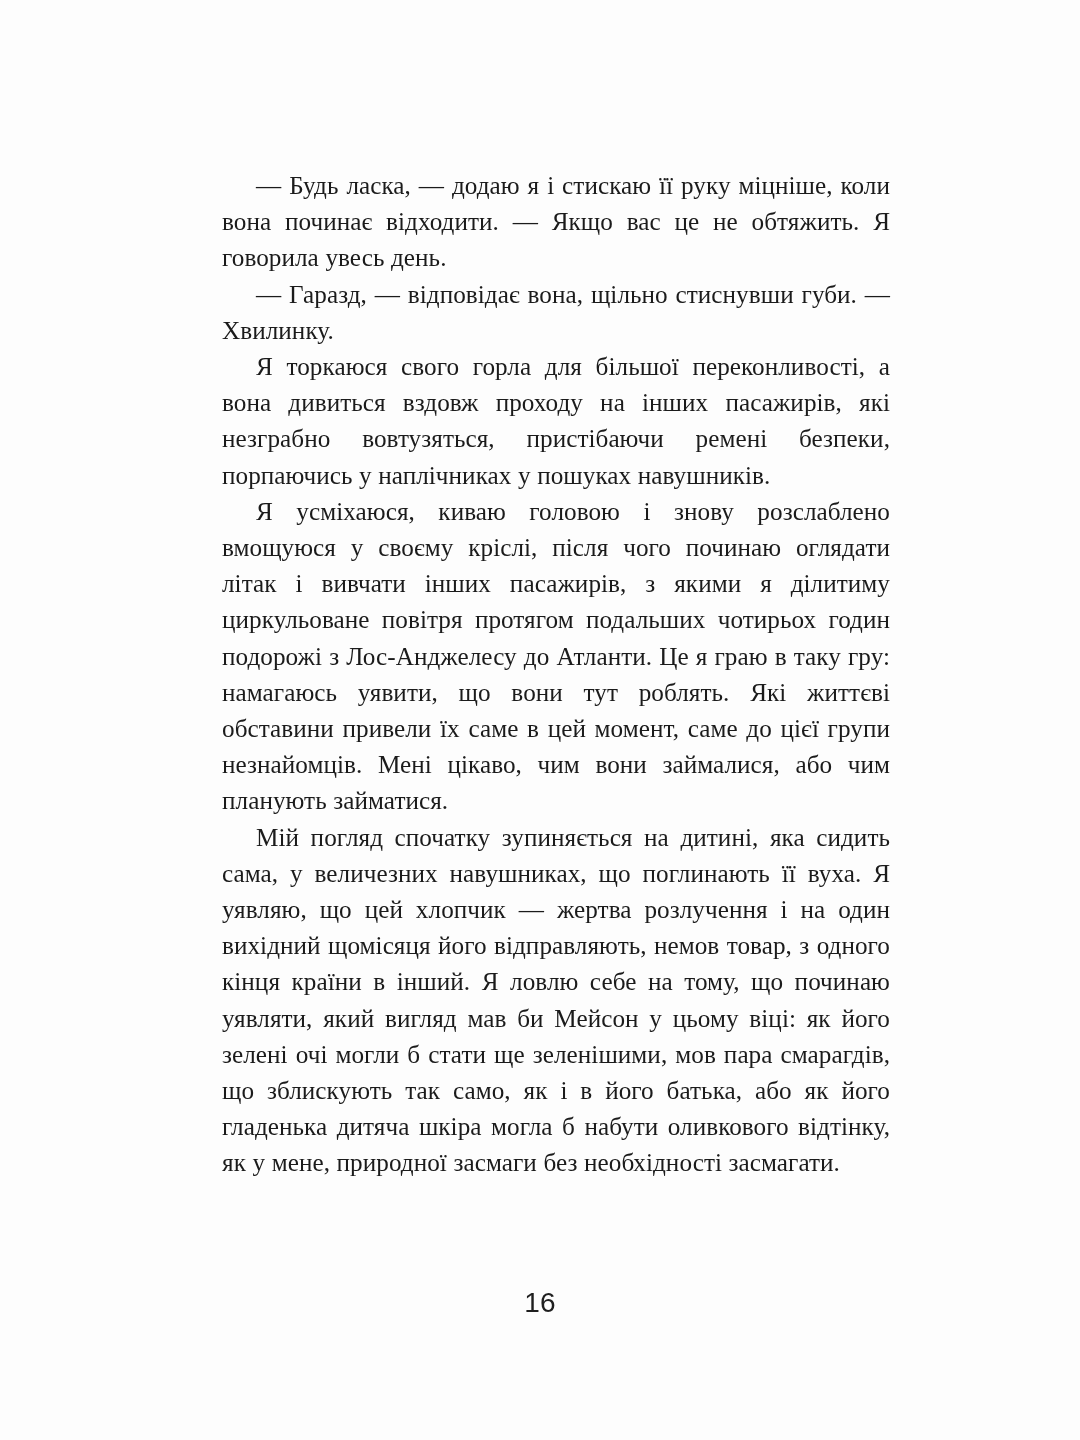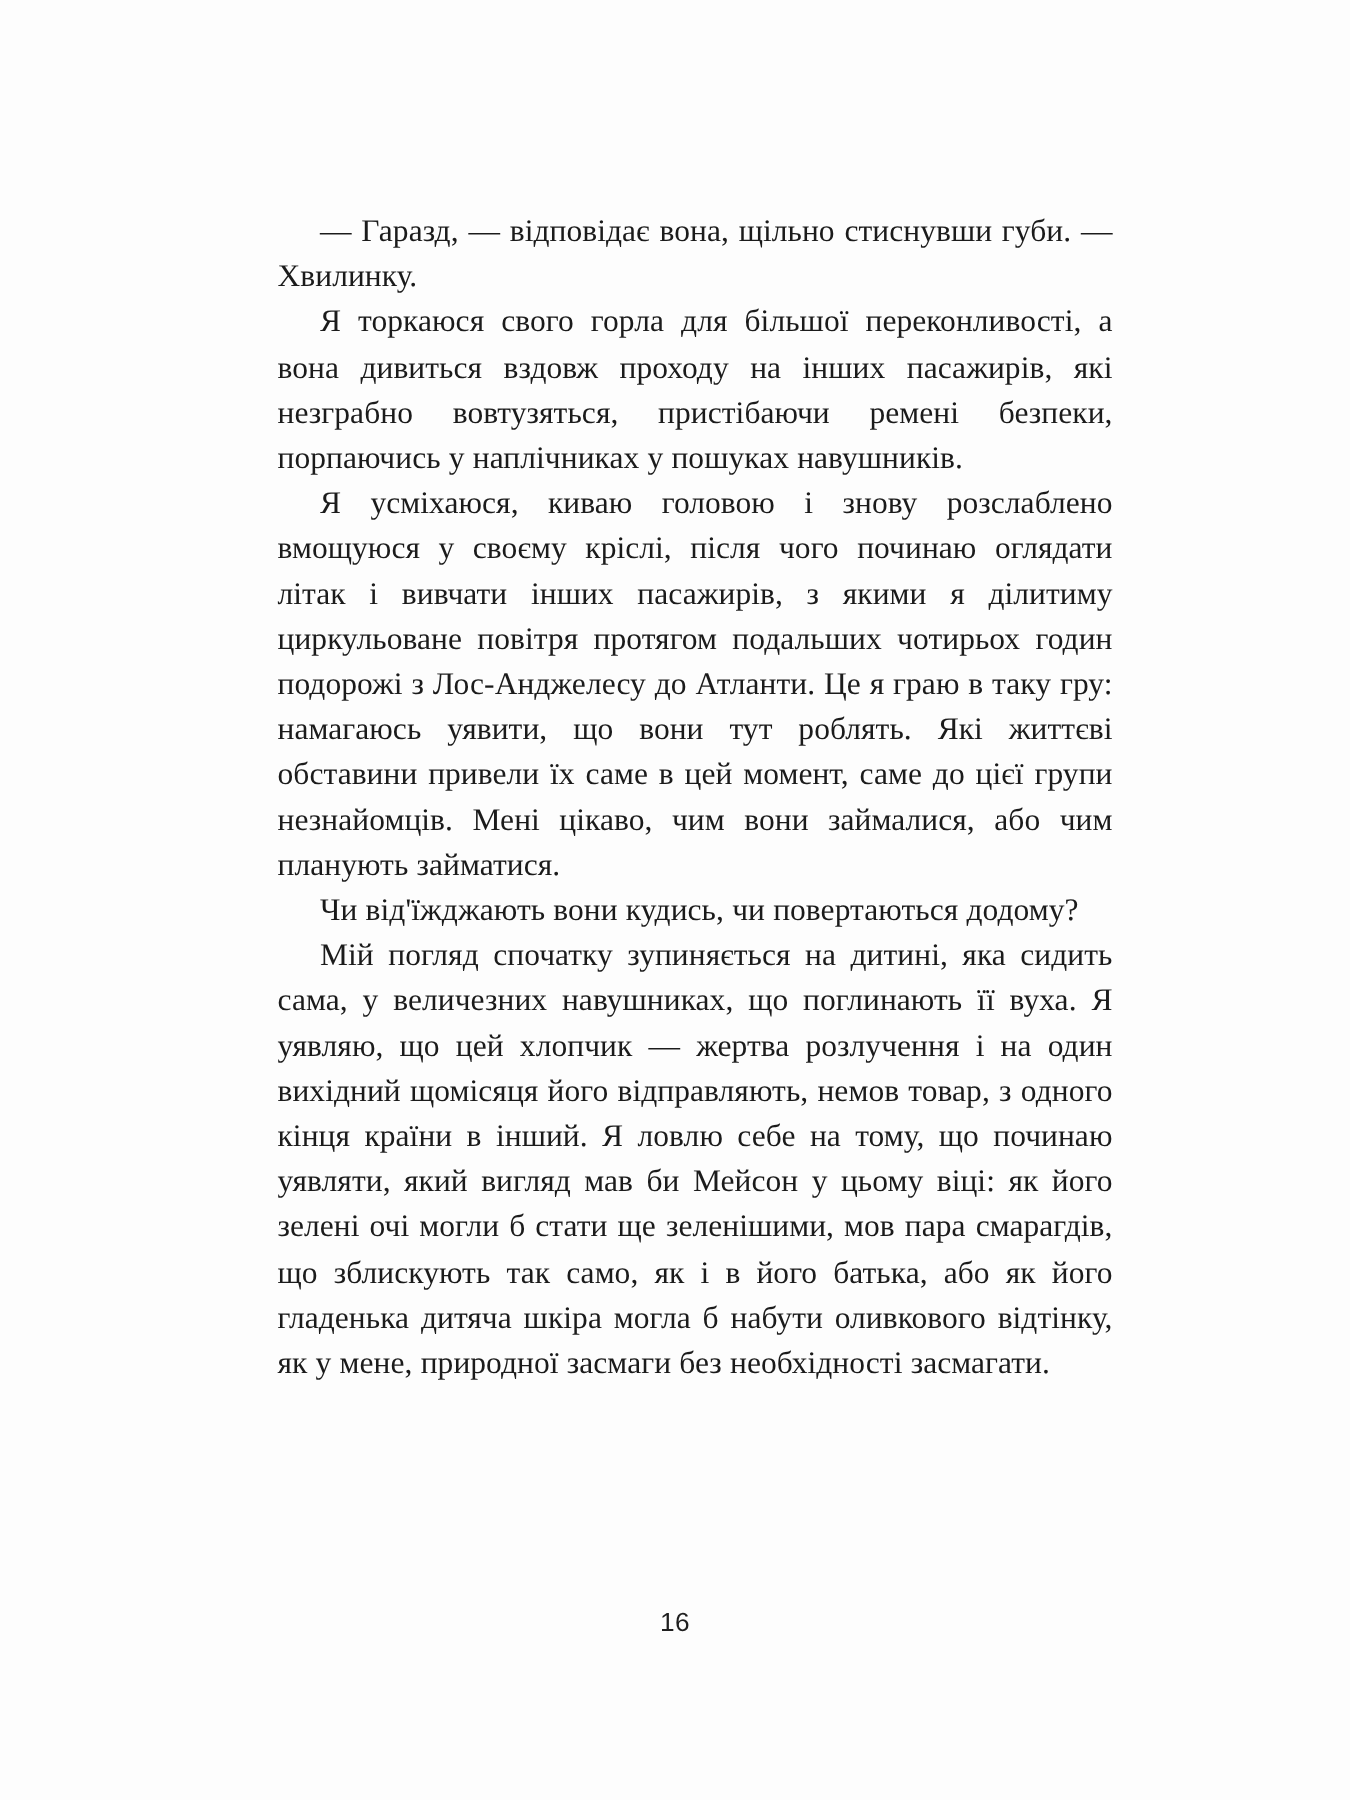--- a/index.html
+++ b/index.html
@@ -44,33 +44,33 @@
   .para.last-short {
     text-align: left;
   }
   .page-number {
     position: absolute;
     left: 0;
     top: 1287px;
     width: 1080px;
     text-align: center;
     font-family: "Liberation Sans", "DejaVu Sans", sans-serif;
-    font-size: 21px;
+    font-size: 28px;
     color: #1f1f1f;
     letter-spacing: 0.3px;
   }
 </style>
 </head>
 <body>
 
 <div class="page">
 
   <div class="text-block">
+    <p class="para">— Будь ласка, — додаю я і стискаю її руку міцніше, коли вона починає відходити. — Якщо вас це не обтяжить. Я говорила увесь день.</p>
     <p class="para">— Гаразд, — відповідає вона, щільно стиснувши губи. — Хвилинку.</p>
     <p class="para">Я торкаюся свого горла для більшої переконливості, а вона дивиться вздовж проходу на інших пасажирів, які незграбно вовтузяться, пристібаючи ремені безпеки, порпаючись у наплічниках у пошуках навушників.</p>
     <p class="para">Я усміхаюся, киваю головою і знову розслаблено вмощуюся у своєму кріслі, після чого починаю оглядати літак і вивчати інших пасажирів, з якими я ділитиму циркульоване повітря протягом подальших чотирьох годин подорожі з Лос-Анджелесу до Атланти. Це я граю в таку гру: намагаюсь уявити, що вони тут роблять. Які життєві обставини привели їх саме в цей момент, саме до цієї групи незнайомців. Мені цікаво, чим вони займалися, або чим планують займатися.</p>
-    <p class="para last-short">Чи від'їжджають вони кудись, чи повертаються додому?</p>
     <p class="para">Мій погляд спочатку зупиняється на дитині, яка сидить сама, у величезних навушниках, що поглинають її вуха. Я уявляю, що цей хлопчик — жертва розлучення і на один вихідний щомісяця його відправляють, немов товар, з одного кінця країни в інший. Я ловлю себе на тому, що починаю уявляти, який вигляд мав би Мейсон у цьому віці: як його зелені очі могли б стати ще зеленішими, мов пара смарагдів, що зблискують так само, як і в його батька, або як його гладенька дитяча шкіра могла б набути оливкового відтінку, як у мене, природної засмаги без необхідності засмагати.</p>
   </div>
 
   <div class="page-number">16</div>
 
 </div>
 
 </body></html>

